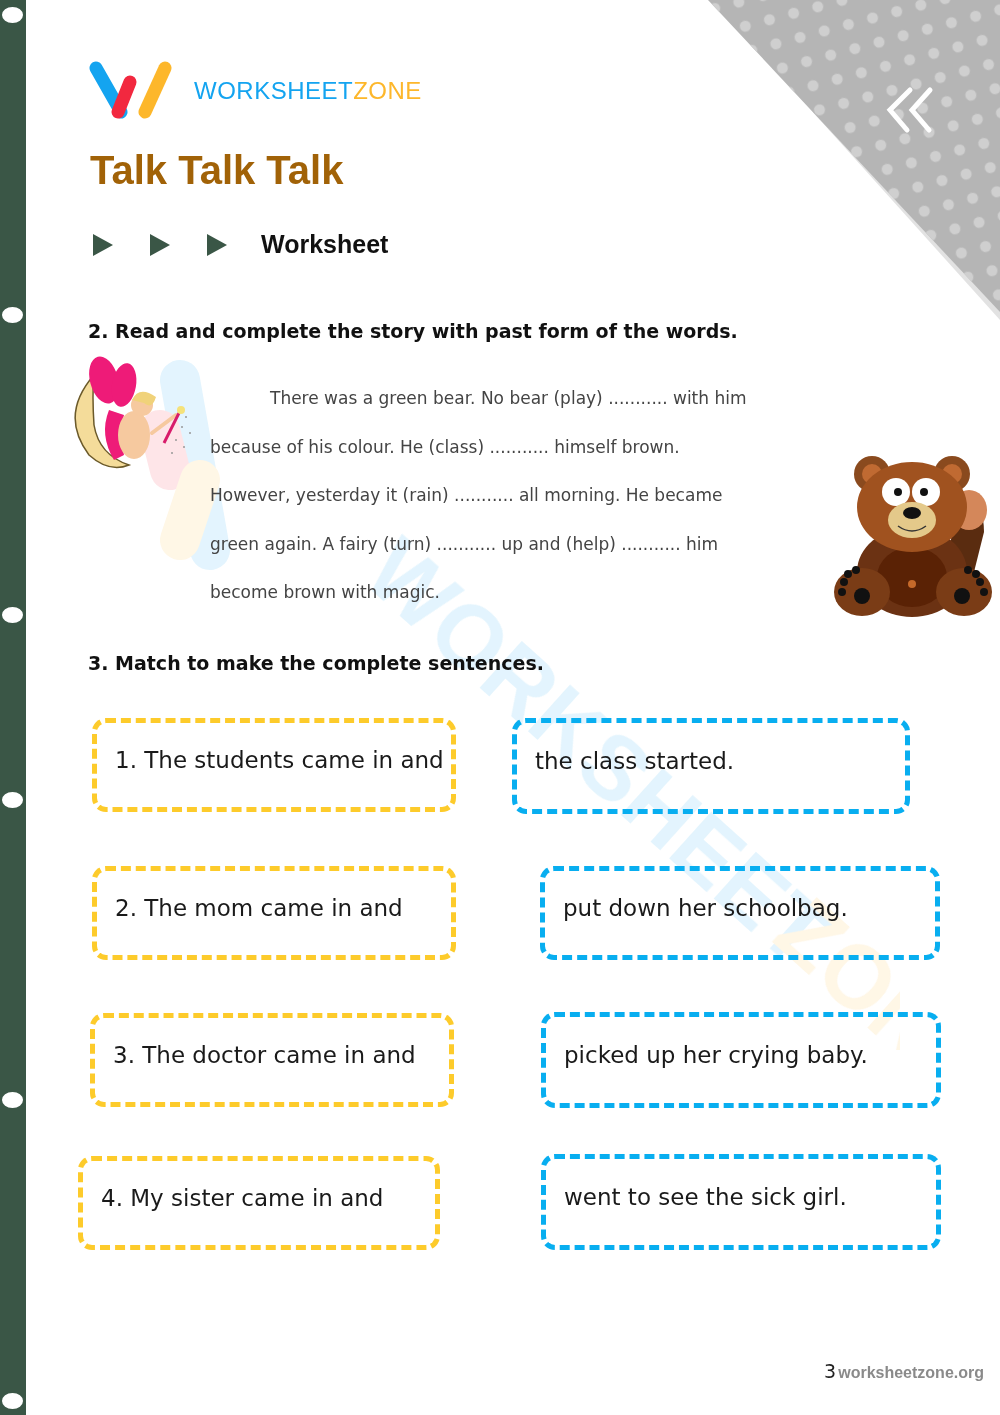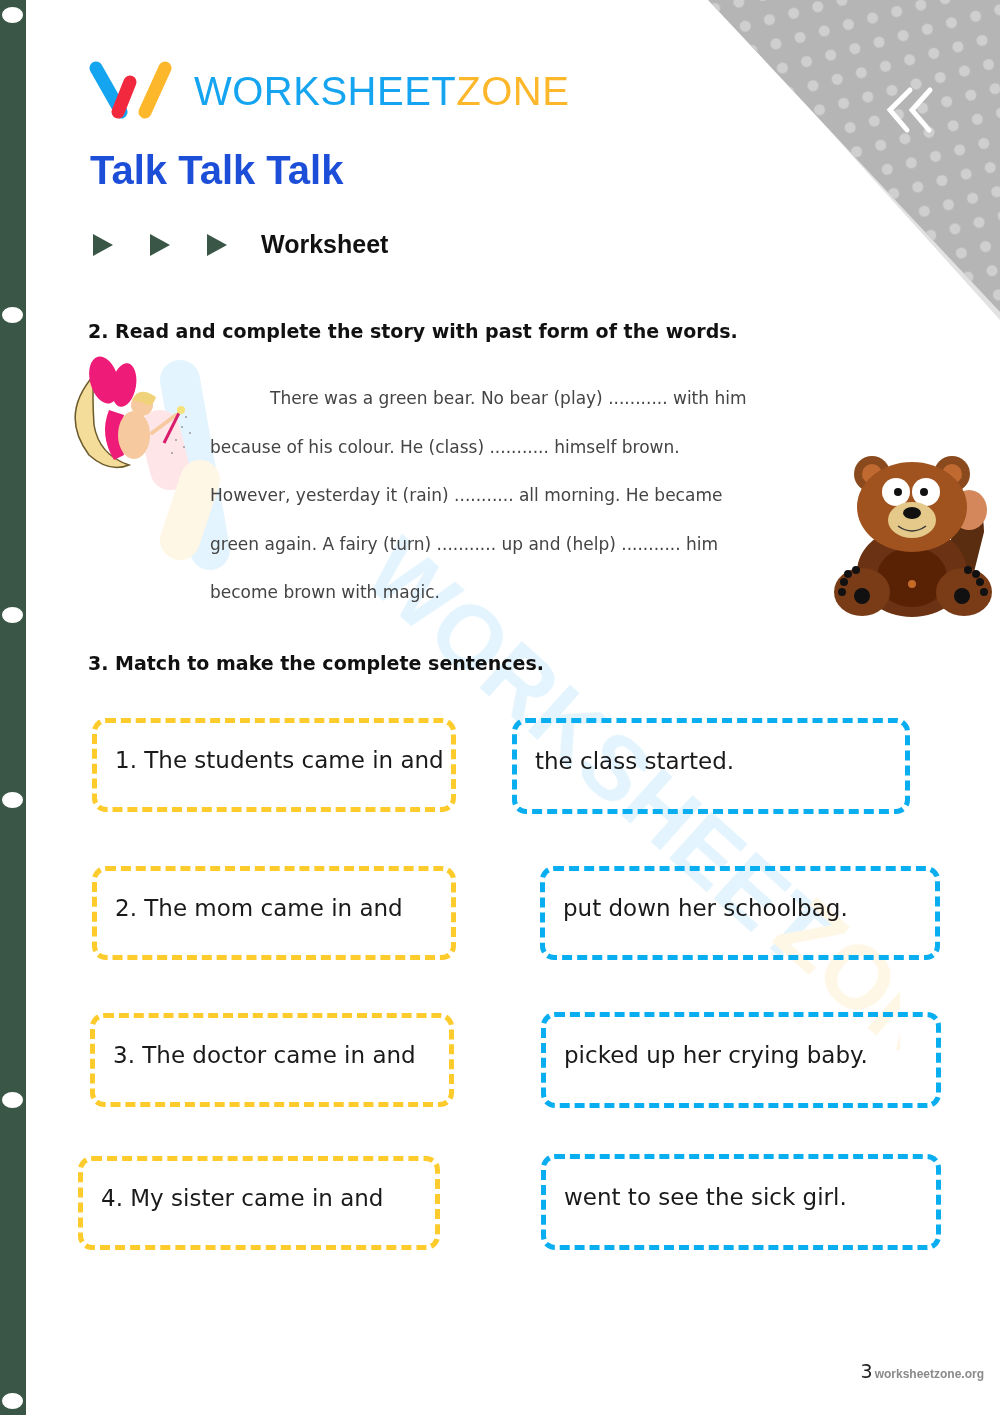--- a/index.html
+++ b/index.html
@@ -6,46 +6,46 @@
   html, body { width: 1000px; height: 1415px; background: #ffffff; overflow: hidden; }
   body { position: relative; font-family: "DejaVu Sans", sans-serif; color: #222; }
 
   .binder { position: absolute; left: 0; top: 0; width: 26px; height: 1415px; background: #3a5646; }
   .hole { position: absolute; left: 2px; width: 21px; height: 16px; border-radius: 50%; background: #fff; }
 
   .corner { position: absolute; right: 0; top: 0; width: 300px; height: 320px; overflow: hidden; }
   .corner svg { display: block; }
 
   .logo { position: absolute; left: 88px; top: 60px; display: flex; align-items: center; }
-  .logo-text { margin-left: 20px; font-family: "Liberation Sans", sans-serif; font-size: 40px; letter-spacing: 0.5px; }
+  .logo-text { margin-left: 20px; font-family: "Liberation Sans", sans-serif; font-size: 24px; letter-spacing: 0.5px; }
   .logo-text .w1 { color: #14a4f0; }
   .logo-text .w2 { color: #fdb72b; }
 
-  .title { position: absolute; left: 90px; top: 148px; font-family: "Liberation Sans", sans-serif; font-weight: bold; font-size: 40px; color: #1d4ed8; }
+  .title { position: absolute; left: 90px; top: 148px; font-family: "Liberation Sans", sans-serif; font-weight: bold; font-size: 40px; color: #a16207; }
 
   .subtitle { position: absolute; left: 93px; top: 230px; display: flex; align-items: center; }
   .tri { width: 0; height: 0; border-top: 11px solid transparent; border-bottom: 11px solid transparent; border-left: 20px solid #3a5646; margin-right: 37px; }
   .subtitle-text { font-family: "Liberation Sans", sans-serif; font-weight: bold; font-size: 25px; color: #111; margin-left: -3px; }
 
   .section-heading { position: absolute; left: 88px; font-family: "DejaVu Sans", sans-serif; font-weight: bold; font-size: 19px; color: #111; }
 
   .story { position: absolute; left: 210px; top: 374px; width: 640px; font-family: "DejaVu Sans", sans-serif; font-size: 17px; color: #444; line-height: 48.5px; }
   .story .line { white-space: nowrap; display: block; }
   .story .indent { padding-left: 60px; }
 
   .watermark { position: absolute; pointer-events: none; }
 
   .box { position: absolute; border-width: 5px; border-style: dashed; border-radius: 14px; display: flex; align-items: center; padding-left: 18px; font-family: "DejaVu Sans", sans-serif; font-size: 23px; color: #1a1a1a; background: transparent; }
   .box.yellow { border-color: #fdcb2b; }
   .box.blue { border-color: #08aef0; }
   .box span { margin-top: -10px; }
 
   .footer { position: absolute; right: 16px; top: 1360px; display: flex; align-items: baseline; }
   .page-num { font-family: "DejaVu Sans", sans-serif; font-size: 19px; color: #222; margin-right: 2px; }
-  .site { font-family: "Liberation Sans", sans-serif; font-weight: bold; font-size: 12px; color: #8a8a8a; }
+  .site { font-family: "Liberation Sans", sans-serif; font-weight: bold; font-size: 16px; color: #8a8a8a; }
 </style>
 </head>
 <body>
 
 <div class="binder">
   <div class="hole" style="top:7px"></div>
   <div class="hole" style="top:307px"></div>
   <div class="hole" style="top:607px"></div>
   <div class="hole" style="top:792px"></div>
   <div class="hole" style="top:1092px"></div>

